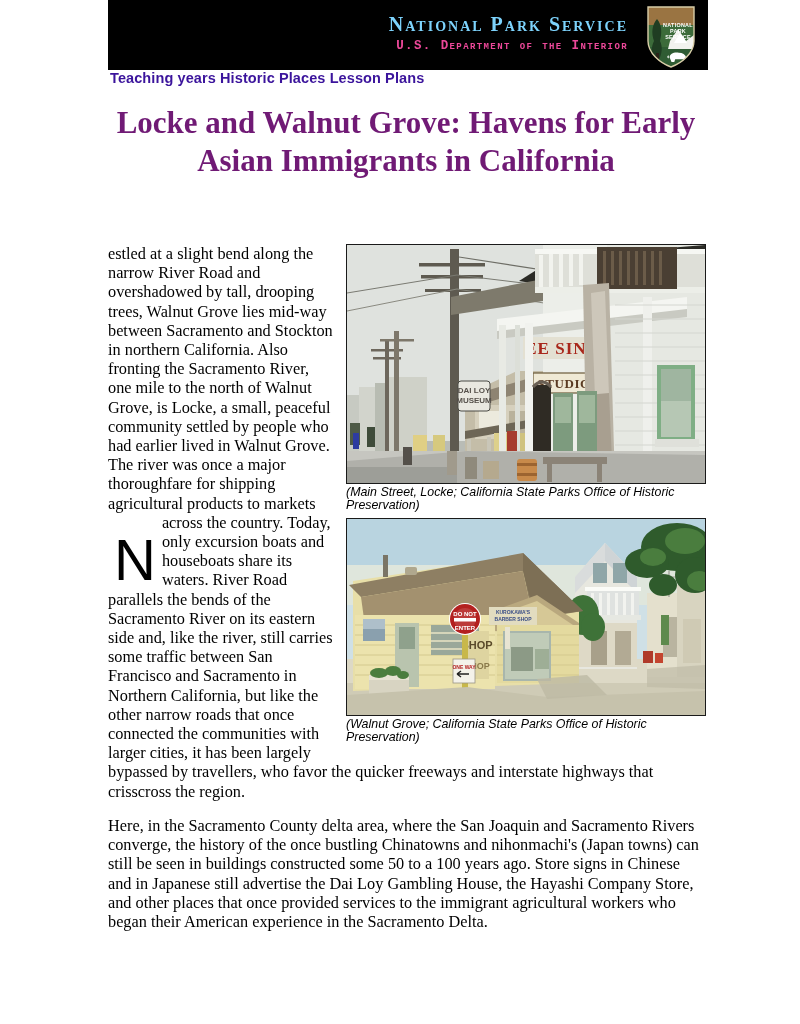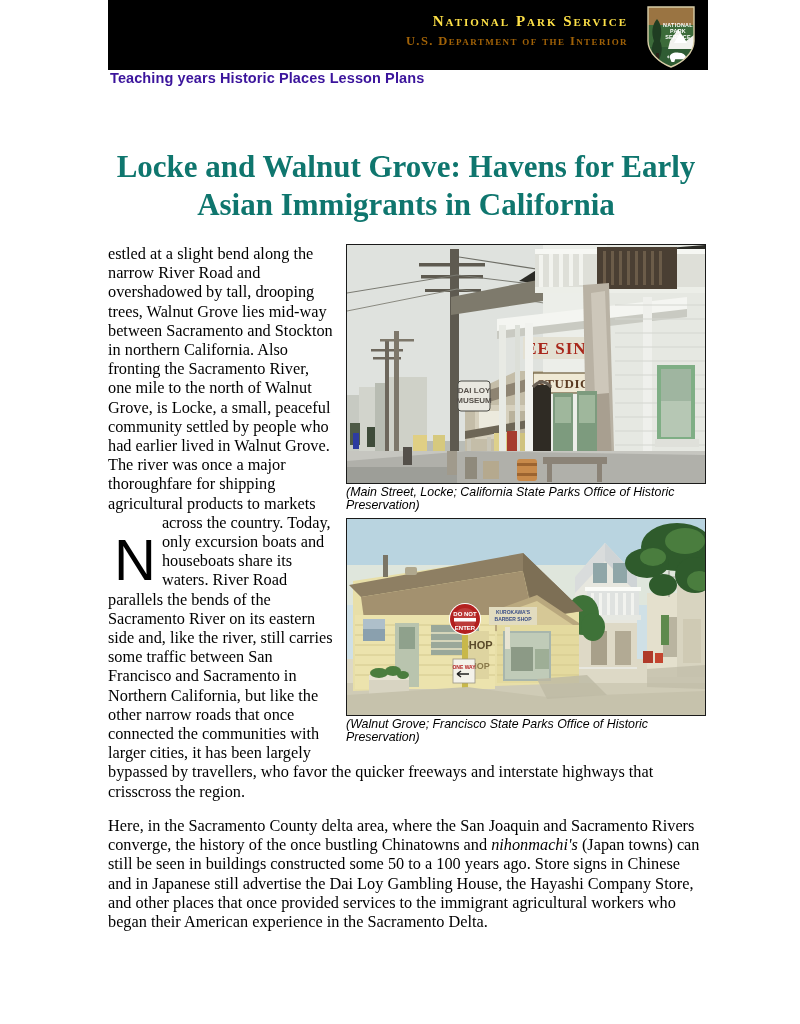--- a/index.html
+++ b/index.html
@@ -32,31 +32,31 @@
     overflow: hidden;
   }
   .nps-banner-text {
     position: absolute;
     right: 80px;
     top: 13px;
     text-align: right;
   }
   .nps-title {
     font-family: "Liberation Serif", "DejaVu Serif", serif;
-    color: #fde047;
-    font-size: 15px;
+    color: #7dd3fc;
+    font-size: 20px;
     font-weight: bold;
     letter-spacing: 2.0px;
     line-height: 1.1;
     font-variant: small-caps;
     white-space: nowrap;
   }
   .nps-subtitle {
-    font-family: Liberation Serif, serif;
-    color: #a16207;
+    font-family: Liberation Mono, monospace;
+    color: #ec4899;
     font-size: 12.5px;
     font-weight: bold;
     letter-spacing: 1.4px;
     line-height: 1.2;
     margin-top: 4px;
     font-variant: small-caps;
     white-space: nowrap;
   }
 
   
@@ -101,22 +101,21 @@
   .doc-title {
     position: absolute;
     left: 108px;
     top: 104px;
     width: 596px;
     text-align: center;
     font-family: "Liberation Serif", "DejaVu Serif", serif;
     font-weight: bold;
     font-size: 31px;
     line-height: 38px;
-    color: #0f766e;
-    margin-top: 44px;
+    color: #701a75;
   }
 
   
   .content {
     position: absolute;
     left: 108px;
     top: 244px;
     width: 598px;
     font-size: 16.3px;
     line-height: 19.2px;
@@ -153,21 +152,21 @@
     padding: 18px 6px 0 6px;
     color: #000000;
   }
 
   p.body-par {
     margin: 0;
   }
   p.body-par + p.body-par {
     margin-top: 15px;
   }
-  .ital { font-style: italic; }
+  .ital { }
 
   
   .photo { position: relative; overflow: hidden; background:#cfd2cf; }
   #photo-locke { height: 238px; }
   #photo-walnut { height: 196px; }
 </style>
 </head>
 <body>
 
 <div class="page">
@@ -500,21 +499,21 @@
           </g>
 
           <rect x="296" y="132" width="10" height="12" fill="#b03a2a"></rect>
           <rect x="308" y="134" width="8" height="10" fill="#c4452f"></rect>
 
           <path d="M0 176 L120 168 L200 178 L358 172 L358 196 L0 196 Z" fill="#c6c2ac"></path>
           <path d="M190 160 L240 156 L260 176 L200 180 Z" fill="#bdb9a4" opacity="0.8"></path>
           <path d="M300 150 L358 146 L358 170 L300 168 Z" fill="#bfbba6" opacity="0.7"></path>
         </svg>
       </div>
-      <div class="fig-caption">(Walnut Grove; Francisco State Parks Office of Historic Preservation)</div>
+      <div class="fig-caption">(Walnut Grove; California State Parks Office of Historic Preservation)</div>
     </div>
 
     <p class="body-par"><span class="dropcap">N</span><span>estled at a slight bend along the narrow River Road and overshadowed by tall, drooping trees, Walnut Grove lies mid-way between Sacramento and Stockton in northern California. Also fronting the Sacramento River, one mile to the north of Walnut Grove, is Locke, a small, peaceful community settled by people who had earlier lived in Walnut Grove. The river was once a major thoroughfare for shipping agricultural products to markets across the country. Today, only excursion boats and houseboats share its waters. River Road parallels the bends of the Sacramento River on its eastern side and, like the river, still carries some traffic between San Francisco and Sacramento in Northern California, but like the other narrow roads that once connected the communities with larger cities, it has been largely bypassed by travellers, who favor the quicker freeways and interstate highways that crisscross the region.</span></p>
 
     <p class="body-par"><span>Here, in the Sacramento County delta area, where the San Joaquin and Sacramento Rivers converge, the history of the once bustling Chinatowns and </span><span class="ital">nihonmachi's</span><span> (Japan towns) can still be seen in buildings constructed some 50 to a 100 years ago. Store signs in Chinese and in Japanese still advertise the Dai Loy Gambling House, the Hayashi Company Store, and other places that once provided services to the immigrant agricultural workers who began their American experience in the Sacramento Delta.</span></p>
 
   </div>
 </div>
 
 </body></html>

